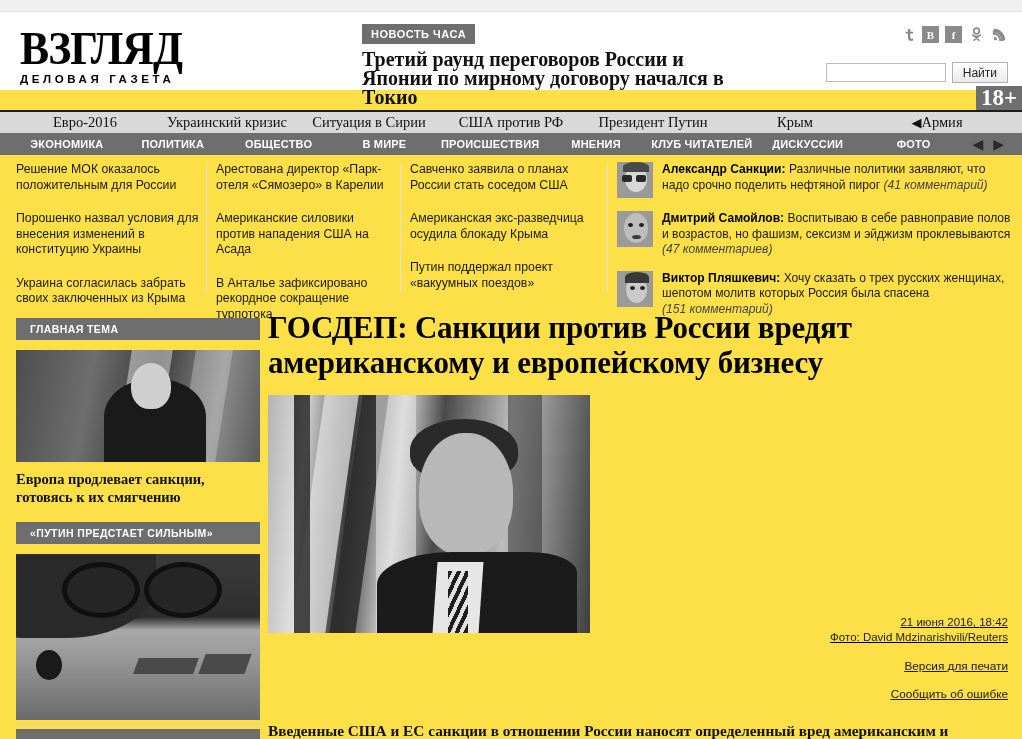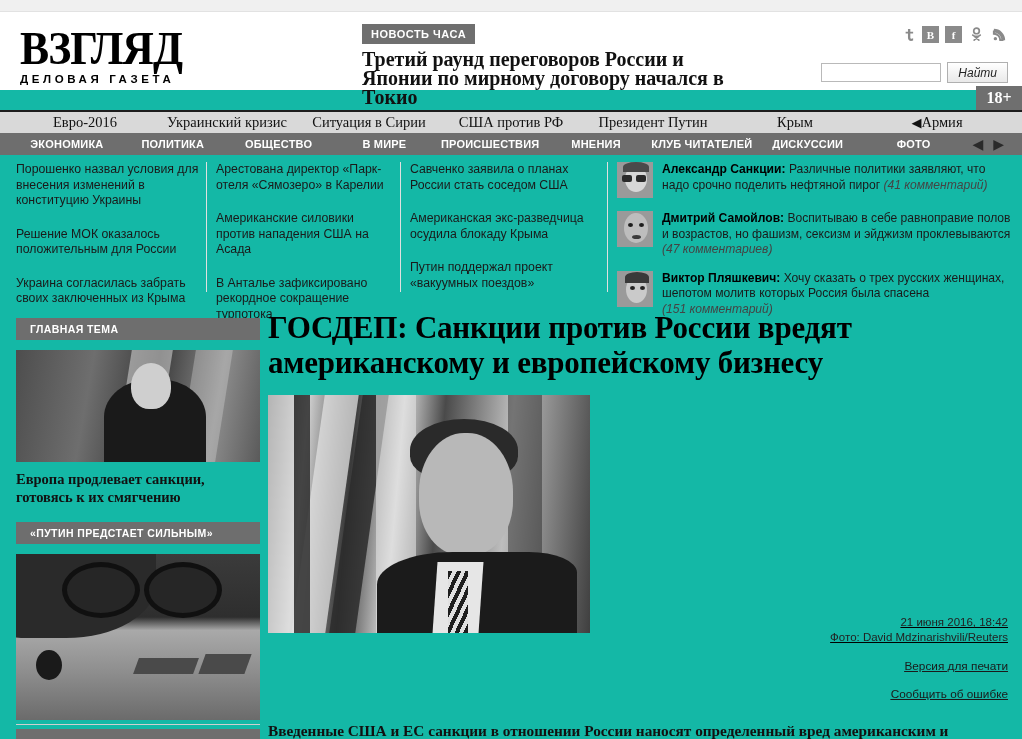--- a/index.html
+++ b/index.html
@@ -3,21 +3,21 @@
 <meta charset="utf-8">
 <style>
   * { box-sizing: border-box; margin: 0; padding: 0; }
   body {
     width: 1022px; height: 739px;
     background: #ffffff;
     font-family: "Liberation Sans", sans-serif;
     overflow: hidden;
     position: relative;
   }
-  .page { width: 1022px; height: 739px; position: relative; background:#14b8a6; }
+  .page { width: 1022px; height: 739px; position: relative; background:#fde047; }
 
   
   .topstrip { position:absolute; left:0; top:0; width:1022px; height:12px; background:#f0f0f0; }
   .topstrip:after { content:""; position:absolute; left:0; top:11px; width:1022px; height:1px; background:#e2e2e2; }
 
   
   .masthead { position:absolute; left:0; top:12px; width:1022px; height:78px; background:#fff; }
   .logo { position:absolute; left:20px; top:14px; width:230px; }
   .logo-main {
     font-family:"Liberation Serif", serif;
@@ -57,28 +57,28 @@
   .sicon.box { background:#8a8a8a; color:#fff; font-size:11px; }
   .searchbox { position:absolute; right:14px; top:50px; display:flex; align-items:center; gap:6px; }
   .searchbox input {
     width:120px; height:19px; border:1px solid #b9b9b9; background:#fff;
     font-size:12px; padding:1px 4px;
   }
   .searchbtn {
     height:21px; min-width:50px; padding:0 10px;
     border:1px solid #b0b0b0;
     background: linear-gradient(#ffffff,#e9e9e9);
-    font-size:12px; color:#222; cursor:pointer;font-style:italic;
+    font-size:12px; color:#222; cursor:pointer;
   }
 
   
   .badge18 {
     position:absolute; right:0; top:86px; width:46px; height:24px;
     background:#6f6f6f; color:#fff;
-    font-family:"Liberation Serif", serif; font-weight:bold; font-size:16px;
+    font-family:"Liberation Serif", serif; font-weight:bold; font-size:23px;
     display:flex; align-items:center; justify-content:center;
     z-index:5;
   }
 
   
   .navtop {
     position:absolute; left:0; top:110px; width:1022px; height:23px;
     background:#d9d9d9; border-top:2px solid #1d1d1d;
     display:flex; align-items:center;
   }
@@ -295,22 +295,22 @@
       <div class="navarrows">
         <span>◀</span>
         <span>▶</span>
       </div>
     </div>
   </div>
 
   <div class="headgrid">
 
     <div class="hcol hcol1">
+      <a>Решение МОК оказалось положительным для России</a>
       <a>Порошенко назвал условия для внесения изменений в конституцию Украины</a>
-      <a>Решение МОК оказалось положительным для России</a>
       <a>Украина согласилась забрать своих заключенных из Крыма</a>
     </div>
 
     <div class="vdiv" style="left:206px;"></div>
 
     <div class="hcol hcol2">
       <a>Арестована директор «Парк-отеля «Сямозеро» в Карелии</a>
       <a>Американские силовики против нападения США на Асада</a>
       <a>В Анталье зафиксировано рекордное сокращение турпотока</a>
     </div>

